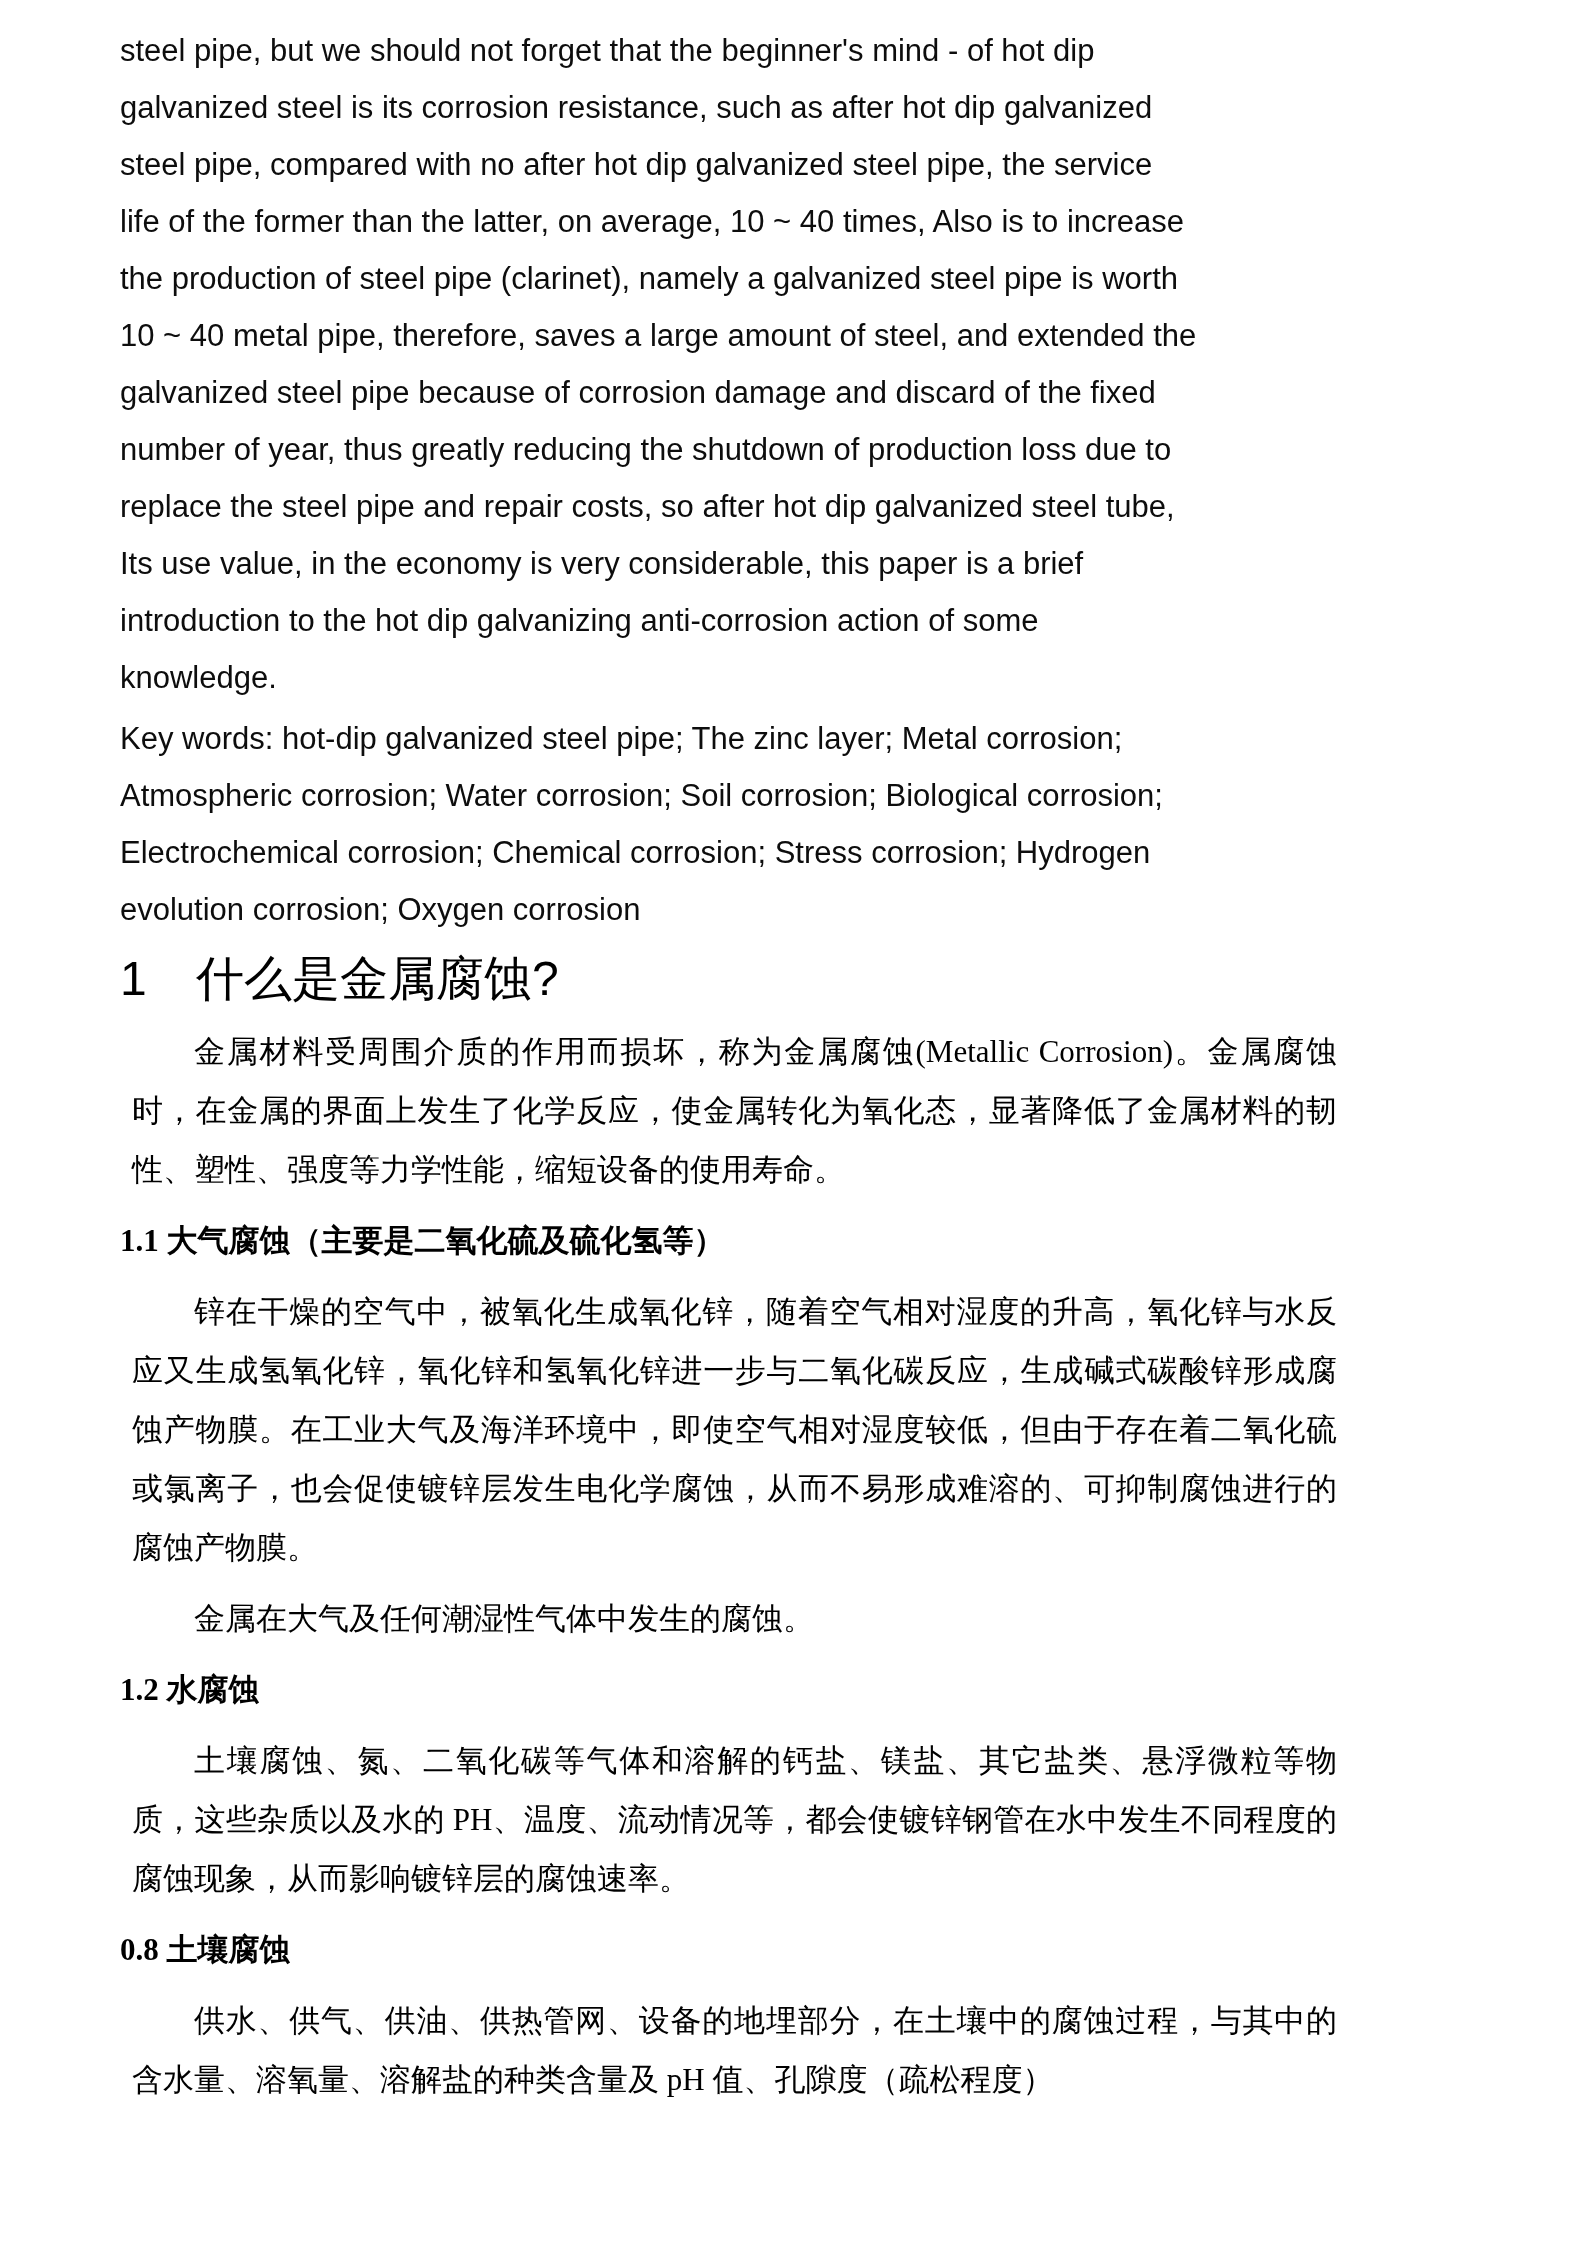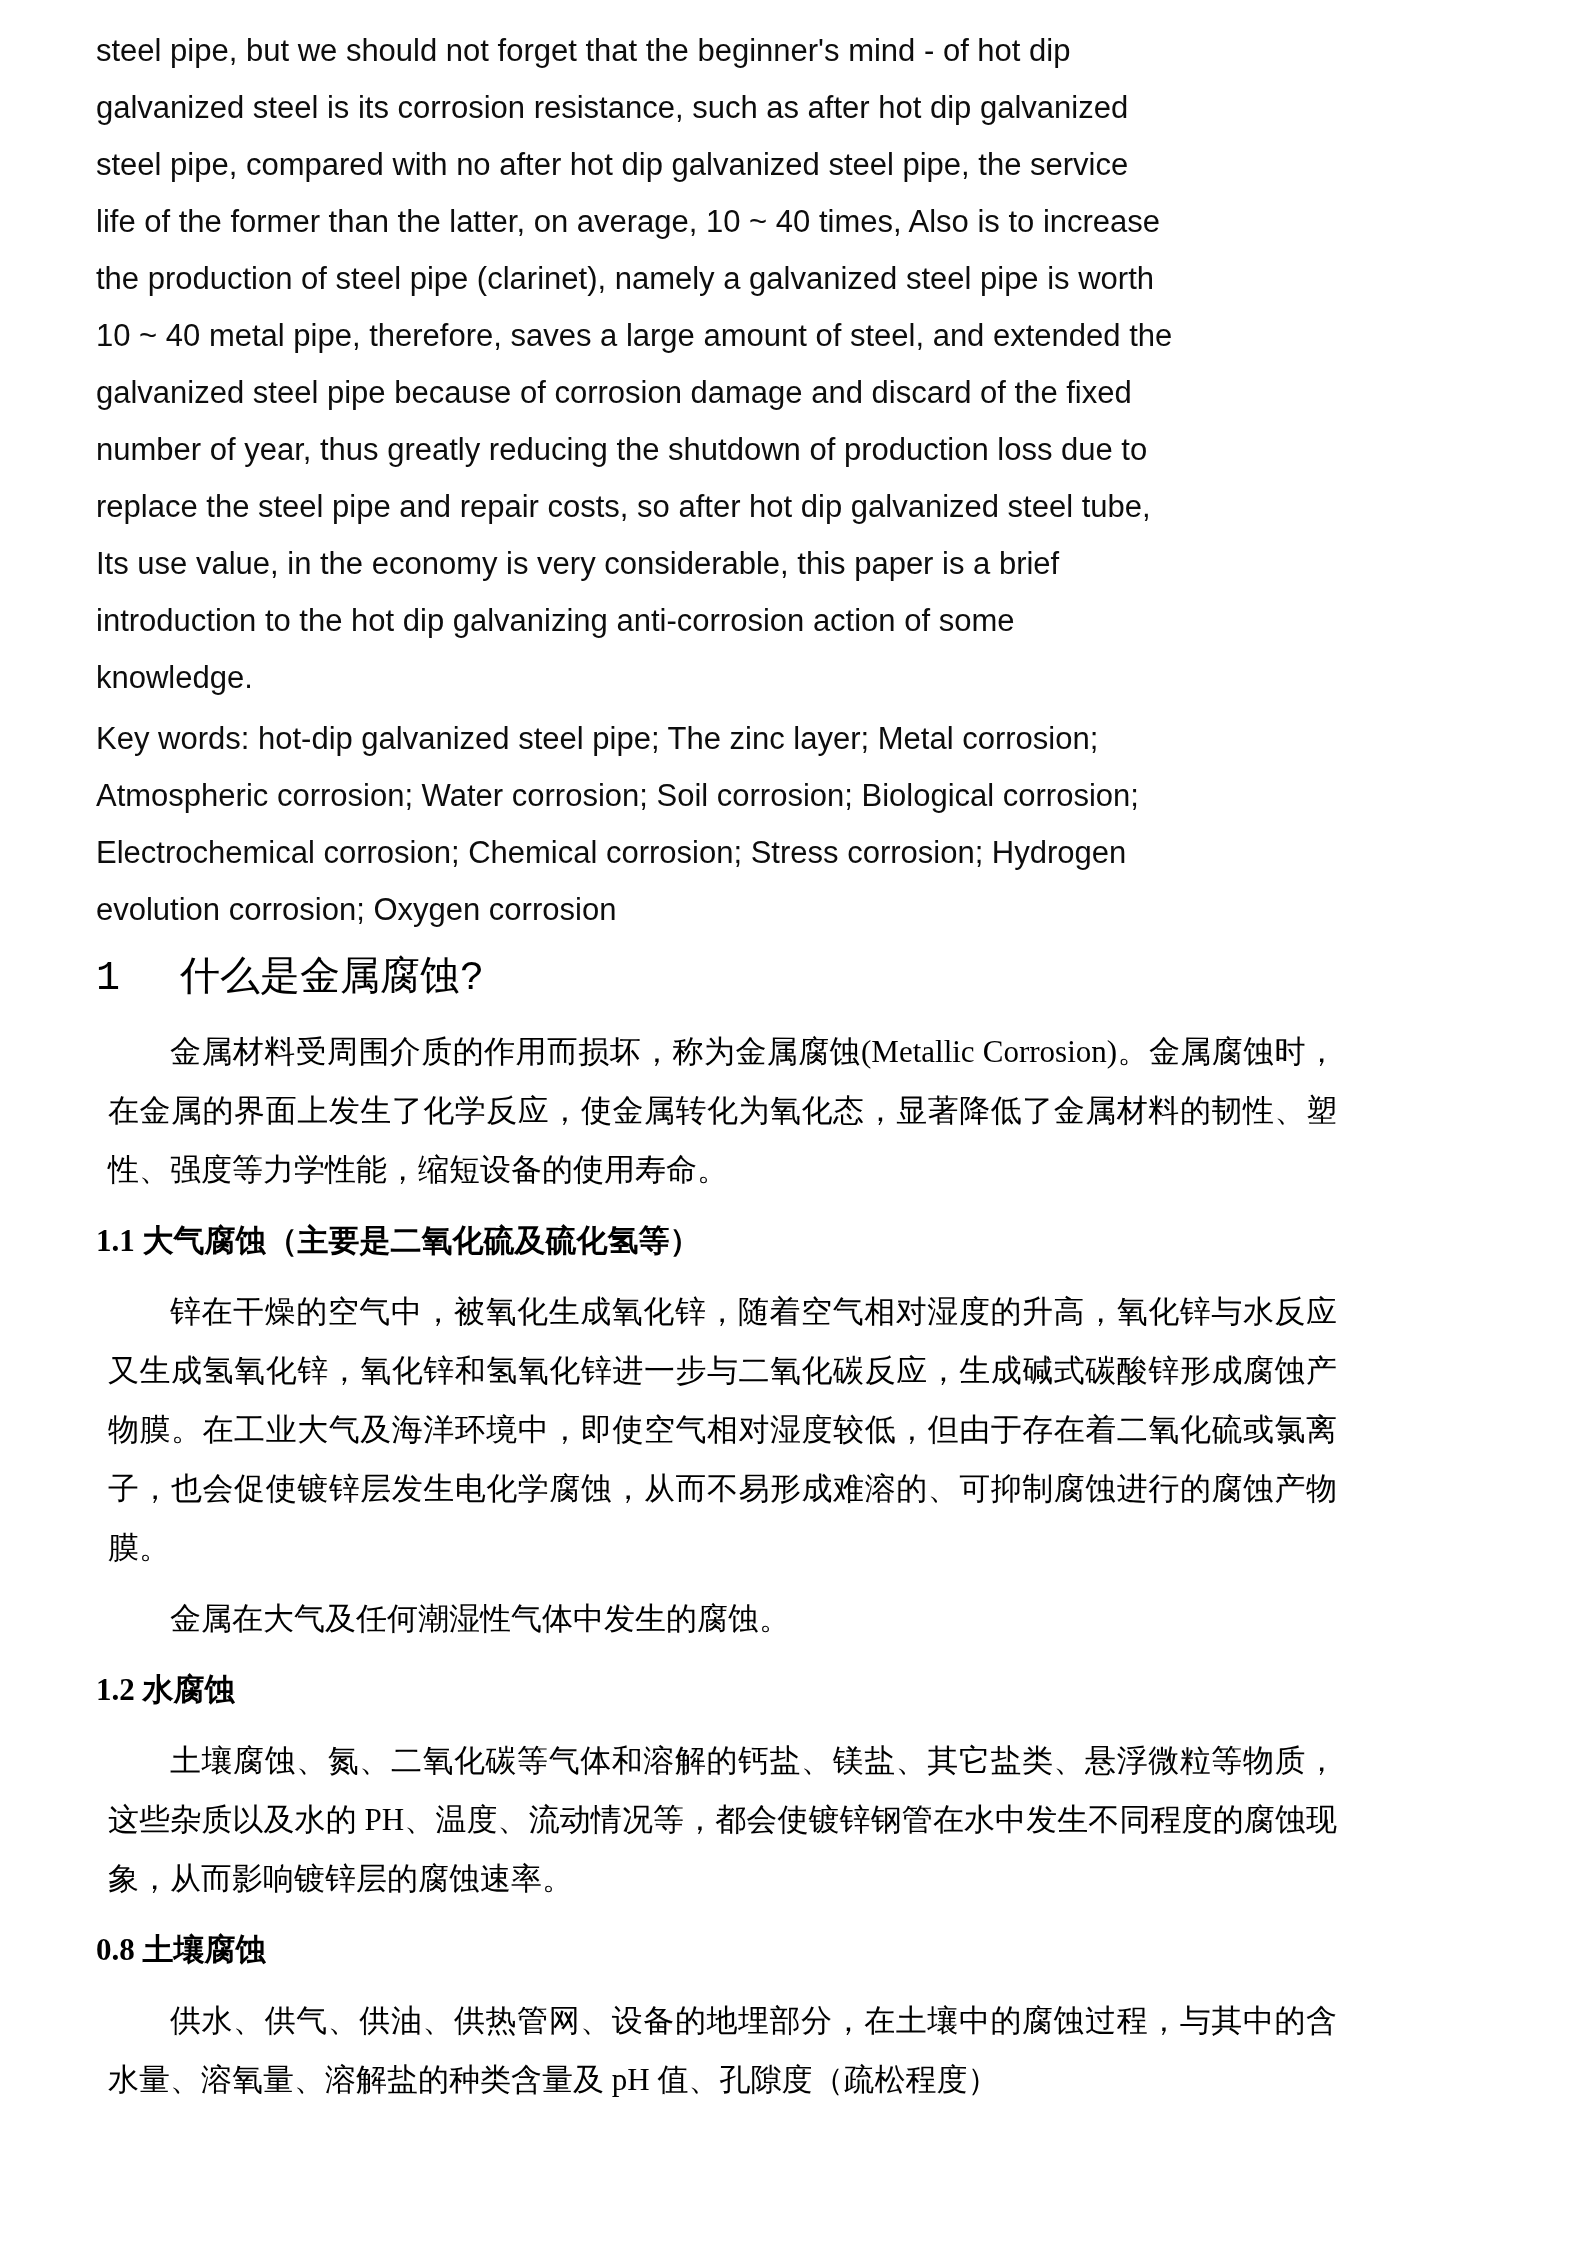--- a/index.html
+++ b/index.html
@@ -7,44 +7,44 @@
     padding: 0;
     background: #ffffff;
   }
   .page {
     position: relative;
     width: 1587px;
     height: 2245px;
     background: #ffffff;
     overflow: hidden;
     box-sizing: border-box;
-    padding: 22px 238px 0 96px;
+    padding: 22px 238px 0 120px;
     color: #000000;
   }
   
   .en {
     font-family: "Liberation Sans", "DejaVu Sans", sans-serif;
     font-size: 31px;
     line-height: 57px;
     text-align: left;
     max-width: 1078px;
     margin: 0;
     color: #0d0d0d;
   }
   .keywords {
     margin-top: 4px;
   }
   .keywords .kw-label {
     font-weight: normal;
   }
   
   .sec-heading {
-    font-family: Liberation Mono, monospace;
+    font-family: Liberation Sans, sans-serif;
     font-weight: normal;
-    font-size: 40px;
+    font-size: 48px;
     line-height: 62px;
     margin: 10px 0 6px 0;
     color: #000000;
   }
   .sec-heading .sec-num {
     display: inline-block;
     margin-right: 36px;
   }
   
   .zh {

